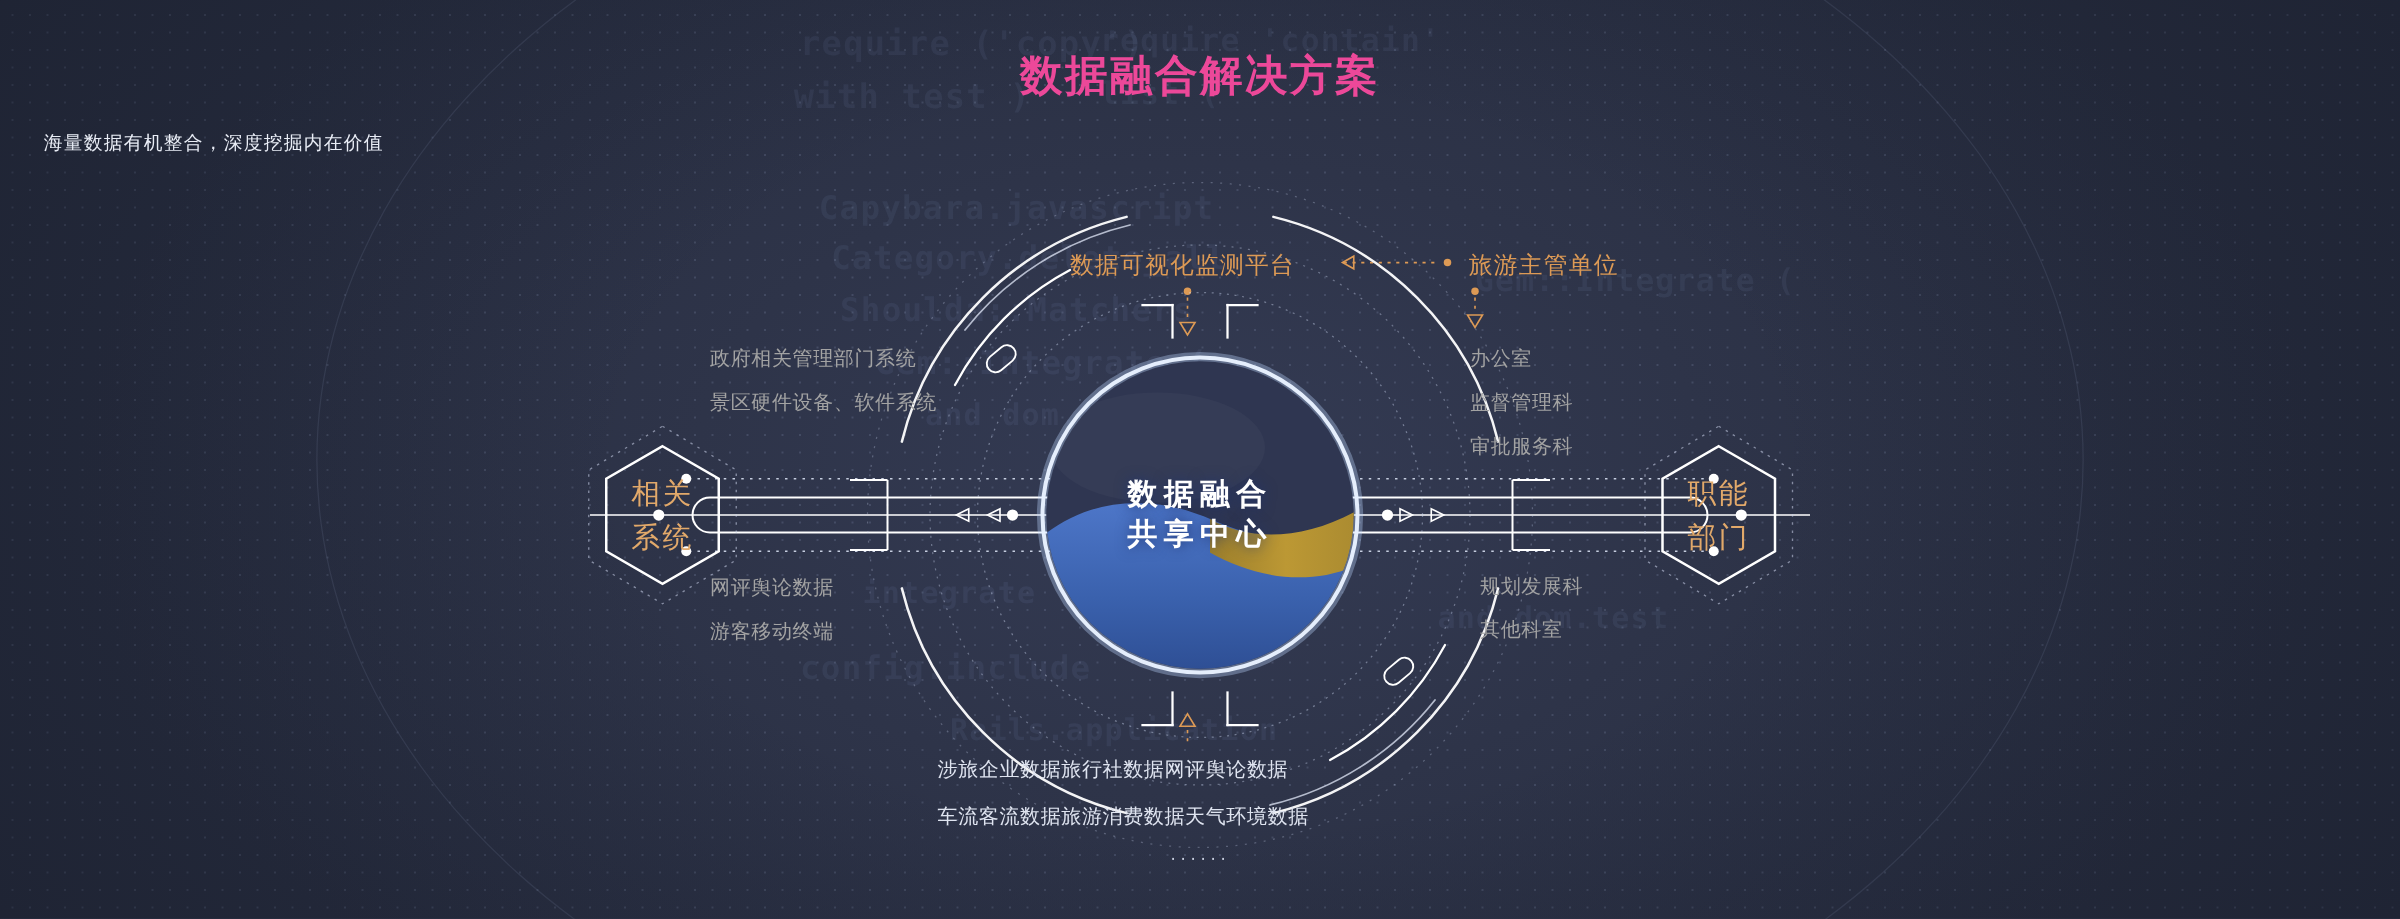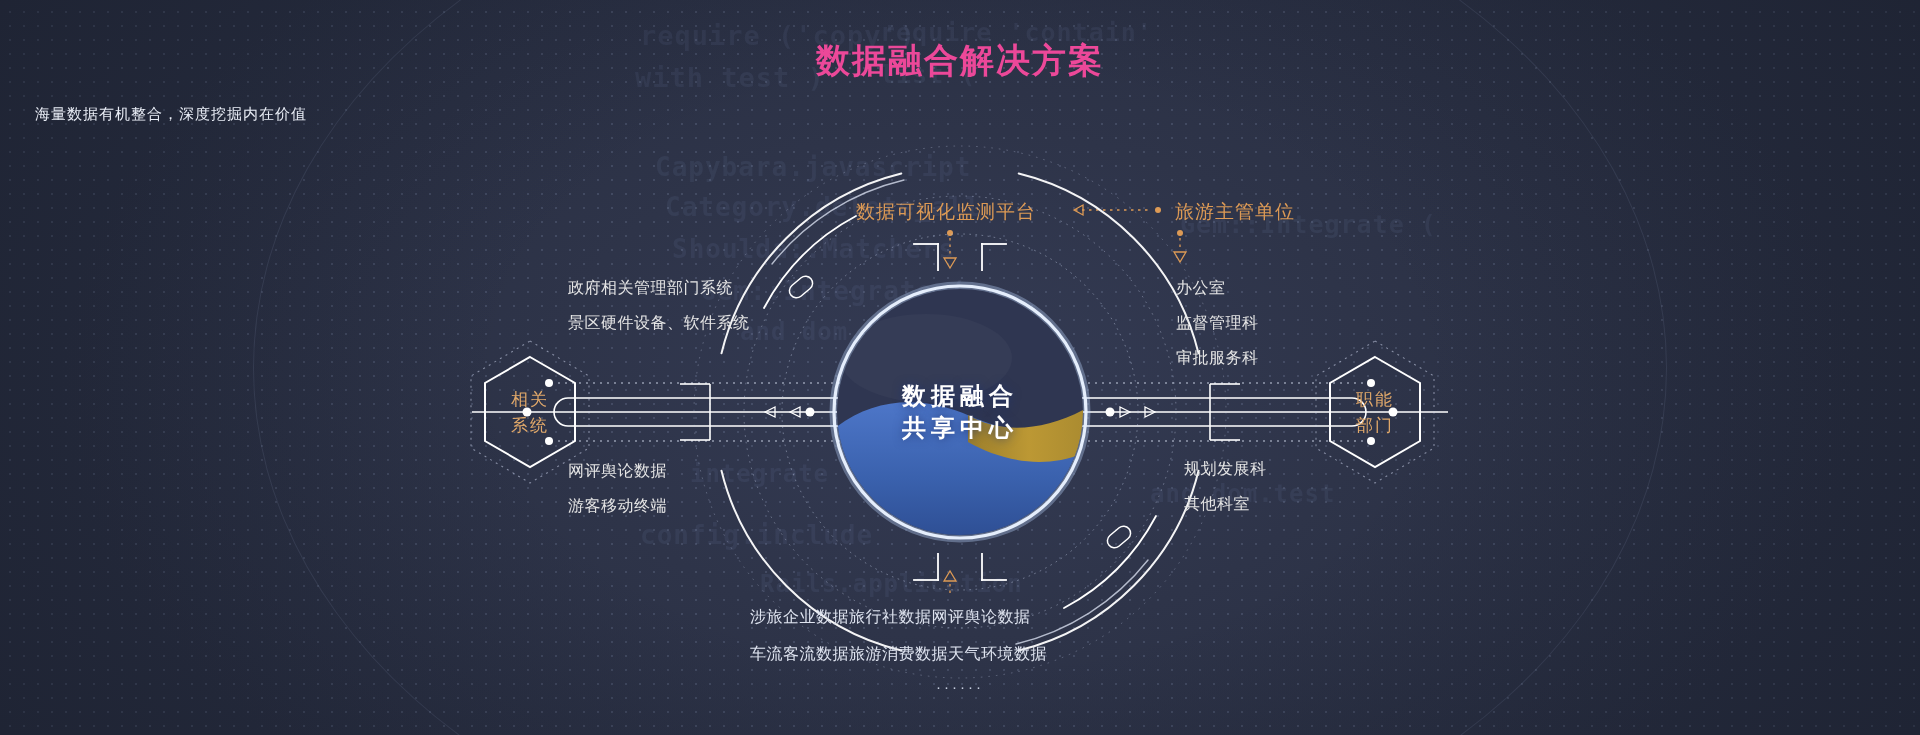--- a/index.html
+++ b/index.html
@@ -69,26 +69,26 @@
     font-size:24px;font-weight:700;letter-spacing:5px;line-height:1.32;
     text-shadow:0 0 10px rgba(30,50,110,.85);
   }
 
   
   .hexwrap{position:absolute;top:412px;transform:translateY(-50%);width:130px;height:150px;}
   .hexwrap.left{left:465px;}
   .hexwrap.right{left:1440px;transform:translate(-100%,-50%);}
   .hex-text{
     position:absolute;left:0;right:0;top:50%;transform:translateY(-50%);
-    text-align:center;color:#e2a96a;font-size:17px;font-weight:400;
+    text-align:center;color:#e2a96a;font-size:23px;font-weight:400;
     line-height:1.5;letter-spacing:2px;
   }
 
   
-  .lst{position:absolute;color:#e5e5e5;font-size:16px;line-height:35px;letter-spacing:.5px;white-space:nowrap;}
+  .lst{position:absolute;color:#a3a3a3;font-size:16px;line-height:35px;letter-spacing:.5px;white-space:nowrap;}
   .lst.r{text-align:left;}
 
   
   .toplabel{position:absolute;color:#dd9a55;font-size:19px;letter-spacing:1px;white-space:nowrap;}
 
   
   .bottom{position:absolute;left:750px;top:598px;width:420px;}
   .bottom .row{display:flex;}
   .bottom .cell{color:#dfe4f0;font-size:16px;line-height:37px;letter-spacing:.5px;white-space:nowrap;}
   .bottom .dots{

